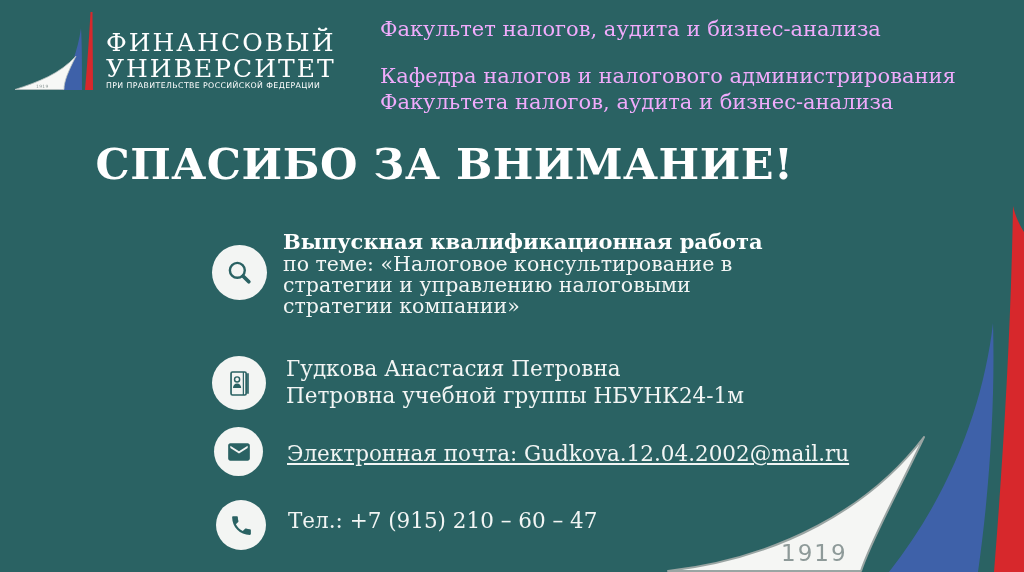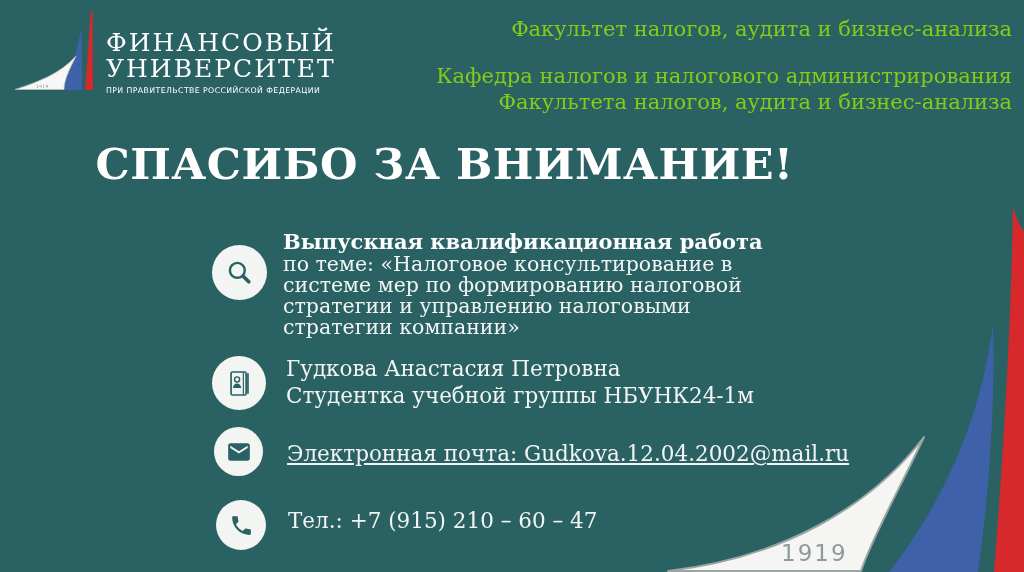--- a/index.html
+++ b/index.html
@@ -6,25 +6,25 @@
   .slide {
     position:relative; width:1024px; height:572px; overflow:hidden;
     background:#2A6263;
     font-family:"DejaVu Serif", serif;
   }
   
   .logo { position:absolute; left:12px; top:10px; display:flex;justify-content:flex-end; }
   .logo-emblem { width:84px; height:84px; }
   .logo-text { position:absolute; left:94px; top:20px; width:210px; }
   .logo-name { color:#FFFFFF; font-size:25px; line-height:1.02; letter-spacing:2px; white-space:nowrap; }
-  .logo-sub  { color:#FFFFFF; font-size:7.8px; letter-spacing:0.4px; margin-top:5px;
+  .logo-sub  { color:#FFFFFF; font-size:7.8px; letter-spacing:0.4px; 
                font-family:"DejaVu Sans", sans-serif; white-space:nowrap; }
   
-  .hdr { position:absolute; left:380px; top:16px; width:632px; text-align:right;
-         color:#84cc16; font-size:21px; line-height:26px; }
+  .hdr { position:absolute; left:380px; top:16px; width:632px; text-align:left;
+         color:#f0abfc; font-size:21px; line-height:26px; }
   .hdr-line2 { margin-top:21px; }
   
   .main-title { position:absolute; left:0; top:139px; width:889px; text-align:center;
                 color:#FFFFFF; font-weight:bold; font-size:43px; letter-spacing:0.5px; }
   
   .circle { position:absolute; background:#F3F5F3; border-radius:50%;
             display:flex; align-items:center; justify-content:center; }
   .c-search { left:212px; top:245px; width:55px; height:55px; }
   .c-card   { left:212px; top:356px; width:54px; height:54px; }
   .c-mail   { left:214px; top:427px; width:49px; height:49px; }
@@ -77,37 +77,36 @@
 
   <div class="circle c-search">
     <svg width="32" height="32" viewBox="0 0 24 24">
       <circle cx="10" cy="10" r="5.6" fill="none" stroke="#2A6263" stroke-width="1.8"></circle>
       <line x1="14.4" y1="14.4" x2="18.6" y2="18.6" stroke="#2A6263" stroke-width="2.8" stroke-linecap="round"></line>
     </svg>
   </div>
   <div class="txt t1">
     <div class="t1-bold">Выпускная квалификационная работа</div>
     <div class="t1-line">по теме: «Налоговое консультирование в</div>
-    <div class="t1-line">системе мер по формированию налоговой</div>
     <div class="t1-line">стратегии и управлению налоговыми</div>
     <div class="t1-line">стратегии компании»</div>
   </div>
 
   <div class="circle c-card">
     <svg width="27" height="29" viewBox="0 0 22 24">
       <rect x="4" y="2.5" width="12.5" height="19" rx="1.2" fill="none" stroke="#2A6263" stroke-width="1.4"></rect>
       <line x1="14.2" y1="2.5" x2="14.2" y2="21.5" stroke="#2A6263" stroke-width="1"></line>
       <line x1="18" y1="3.5" x2="18" y2="20.5" stroke="#2A6263" stroke-width="1.4"></line>
       <circle cx="9" cy="8.6" r="2.1" fill="none" stroke="#2A6263" stroke-width="1.2"></circle>
       <path d="M5.6,15.8 C5.6,13.2 7.1,11.9 9,11.9 C10.9,11.9 12.4,13.2 12.4,15.8 Z" fill="#2A6263"></path>
     </svg>
   </div>
   <div class="txt t2">
     <div>Гудкова Анастасия Петровна</div>
-    <div>Студентка учебной группы НБУНК24-1м</div>
+    <div>Петровна учебной группы НБУНК24-1м</div>
   </div>
 
   <div class="circle c-mail">
     <svg width="26" height="26" viewBox="0 0 24 24">
       <path d="M20 4H4c-1.1 0-2 .9-2 2v12c0 1.1.9 2 2 2h16c1.1 0 2-.9 2-2V6c0-1.1-.9-2-2-2zm0 4.4-8 5-8-5V6.2l8 5 8-5v2.2z" fill="#2A6263"></path>
     </svg>
   </div>
   <div class="txt t3">
     <div>Электронная почта: Gudkova.12.04.2002@mail.ru</div>
   </div>

